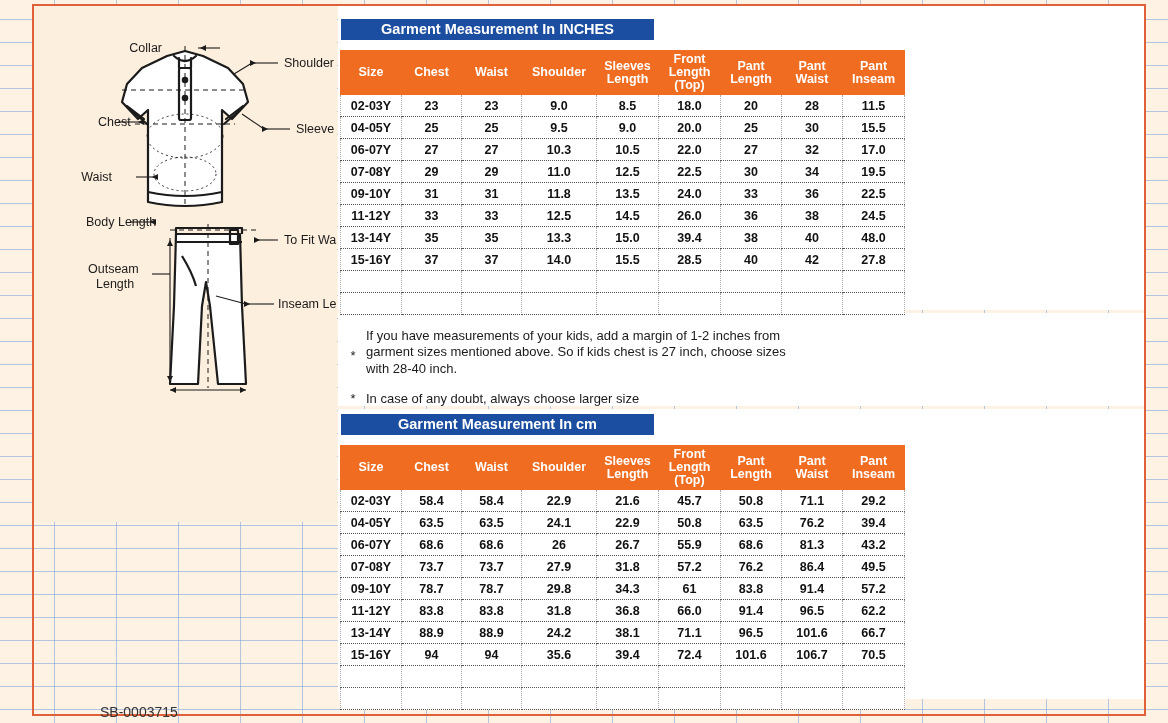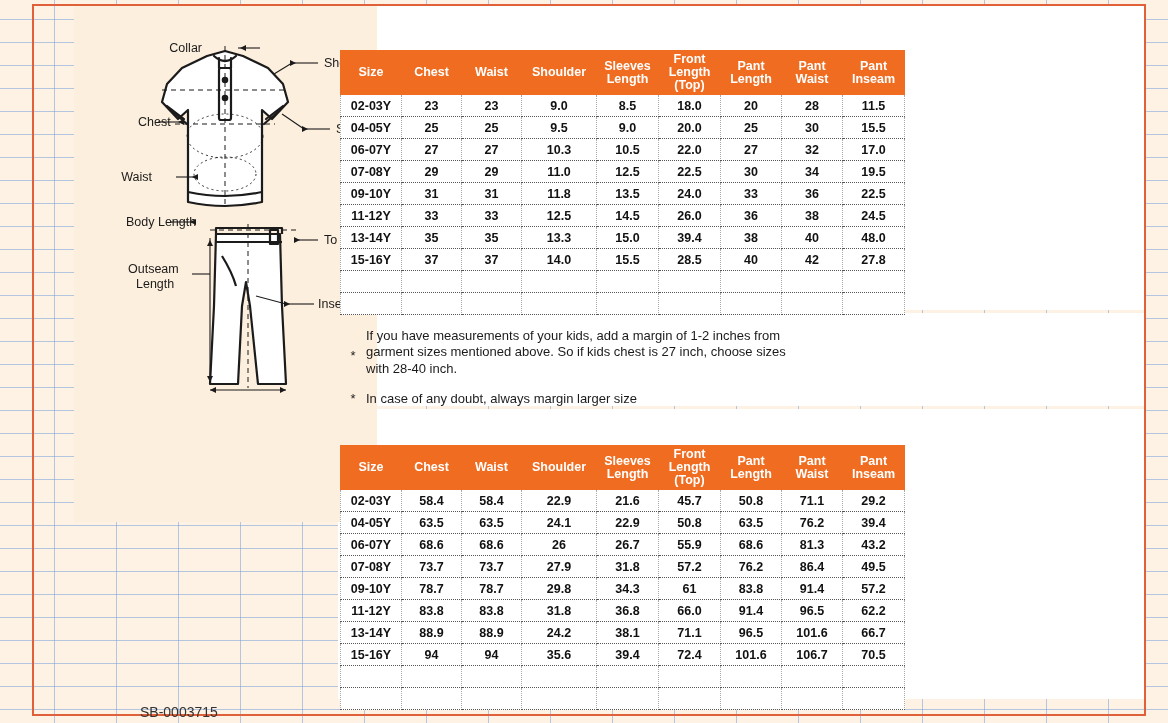--- a/index.html
+++ b/index.html
@@ -29,21 +29,20 @@
     position:absolute;left:32px;top:4px;width:1114px;height:712px;
     border:2px solid #e0603a;
     background:transparent;
     box-sizing:border-box;
   }
   
   #illus{
     position:absolute;left:34px;top:6px;width:303px;height:516px;
     background:#fdefdd;
     box-sizing:border-box;
-    margin-left:40px;
   }
   #illus svg{position:absolute;left:0;top:0;}
   .code{
     position:absolute;left:66px;top:698px;
     font-size:14px;color:#333;
   }
   
   .block{position:absolute;}
   .title-bar{
     background:#1b4da0;color:#ffffff;
@@ -189,20 +188,23 @@
         <text x="52" y="220">Body Length</text>
         <text x="250" y="238">To Fit Waist</text>
         <text x="54" y="267">Outseam</text>
         <text x="62" y="282">Length</text>
         <text x="244" y="302">Inseam Length</text>
       </g>
     </svg>
     <div class="code">SB-0003715</div>
   </div>
 
+  <div class="block" style="left:341px;top:19px;width:313px;">
+    <div class="title-bar">Garment Measurement In INCHES</div>
+  </div>
 
   <div class="block" style="left:340px;top:50px;">
     <table class="mt">
       <colgroup>
         <col style="width:61px">
           <col style="width:60px">
           <col style="width:60px">
           <col style="width:75px">
         <col style="width:62px">
           <col style="width:62px">
@@ -354,24 +356,27 @@
     </table>
   </div>
 
   <div class="notes" style="left:340px;top:328px;width:460px;">
     <div class="note-row" style="margin-bottom:14px;">
       <div class="note-star" style="padding-top:20px;">*</div>
       <div class="note-text">If you have measurements of your kids, add a margin of 1-2 inches from garment sizes mentioned above. So if kids chest is 27 inch, choose sizes with 28-40 inch.</div>
     </div>
     <div class="note-row">
       <div class="note-star">*</div>
-      <div class="note-text">In case of any doubt, always margin larger size</div>
+      <div class="note-text">In case of any doubt, always choose larger size</div>
     </div>
   </div>
 
+  <div class="block" style="left:341px;top:414px;width:313px;">
+    <div class="title-bar">Garment Measurement In cm</div>
+  </div>
 
   <div class="block" style="left:340px;top:445px;">
     <table class="mt">
       <colgroup>
         <col style="width:61px">
           <col style="width:60px">
           <col style="width:60px">
           <col style="width:75px">
         <col style="width:62px">
           <col style="width:62px">

